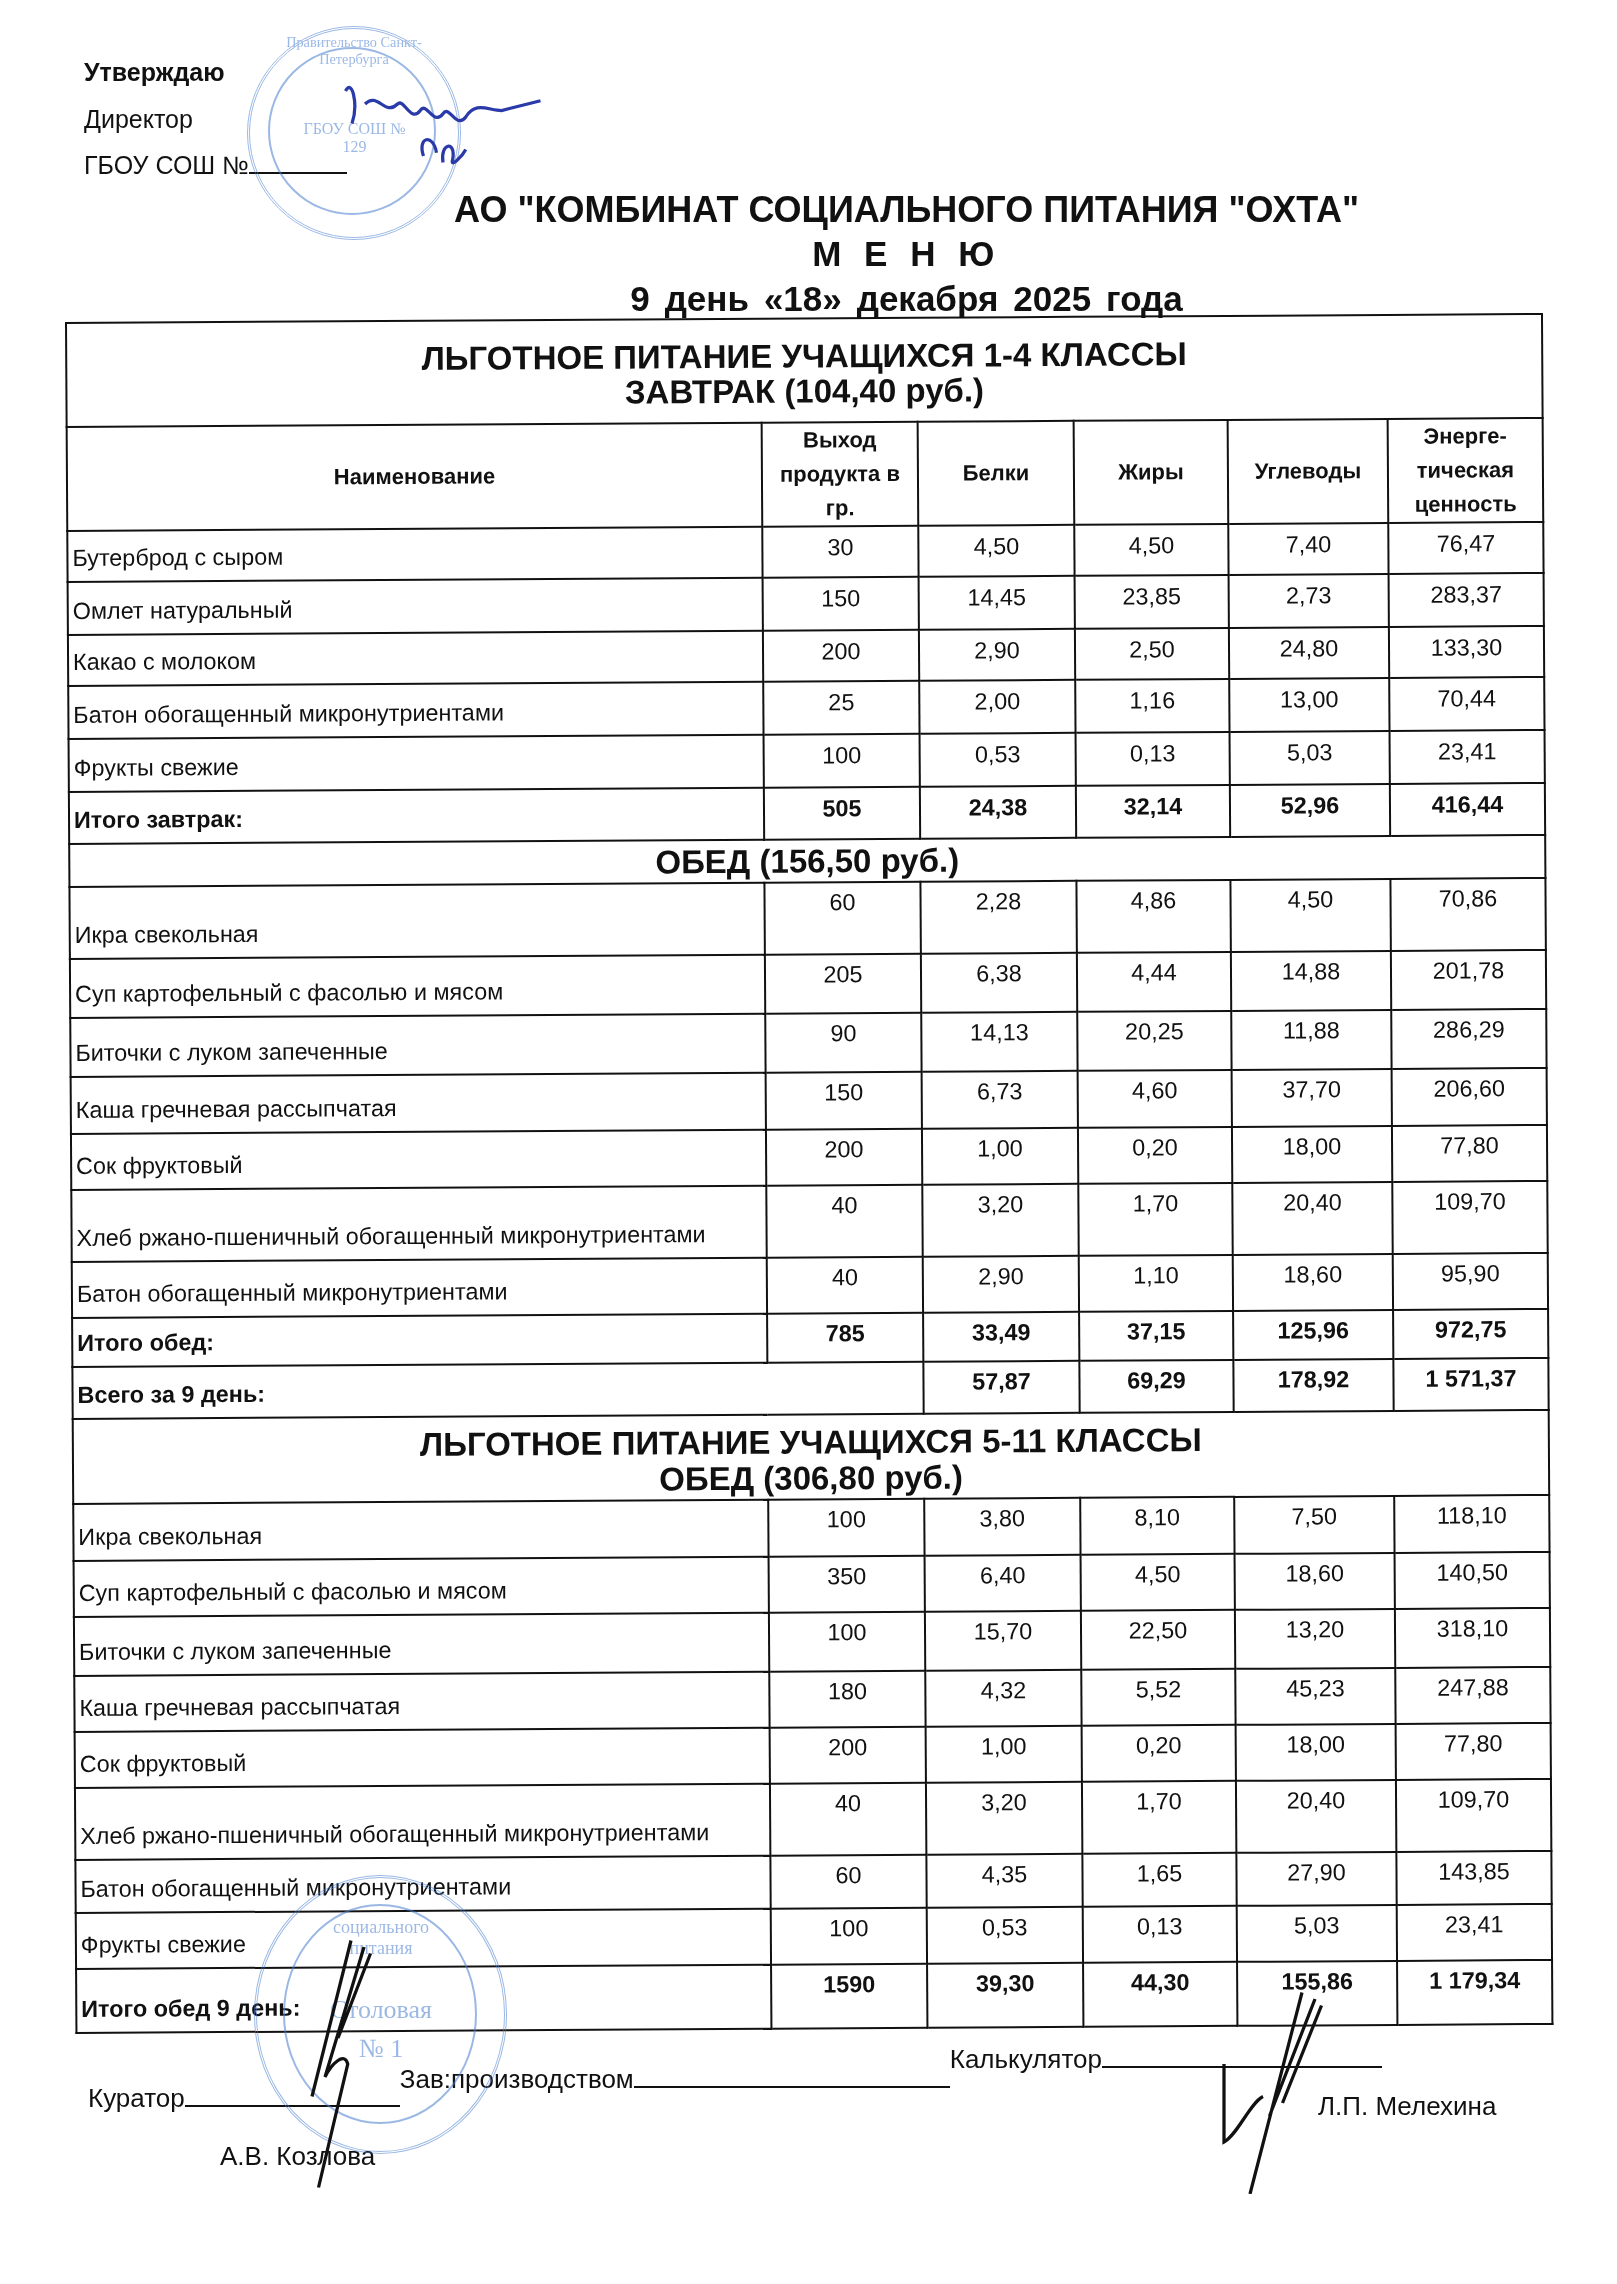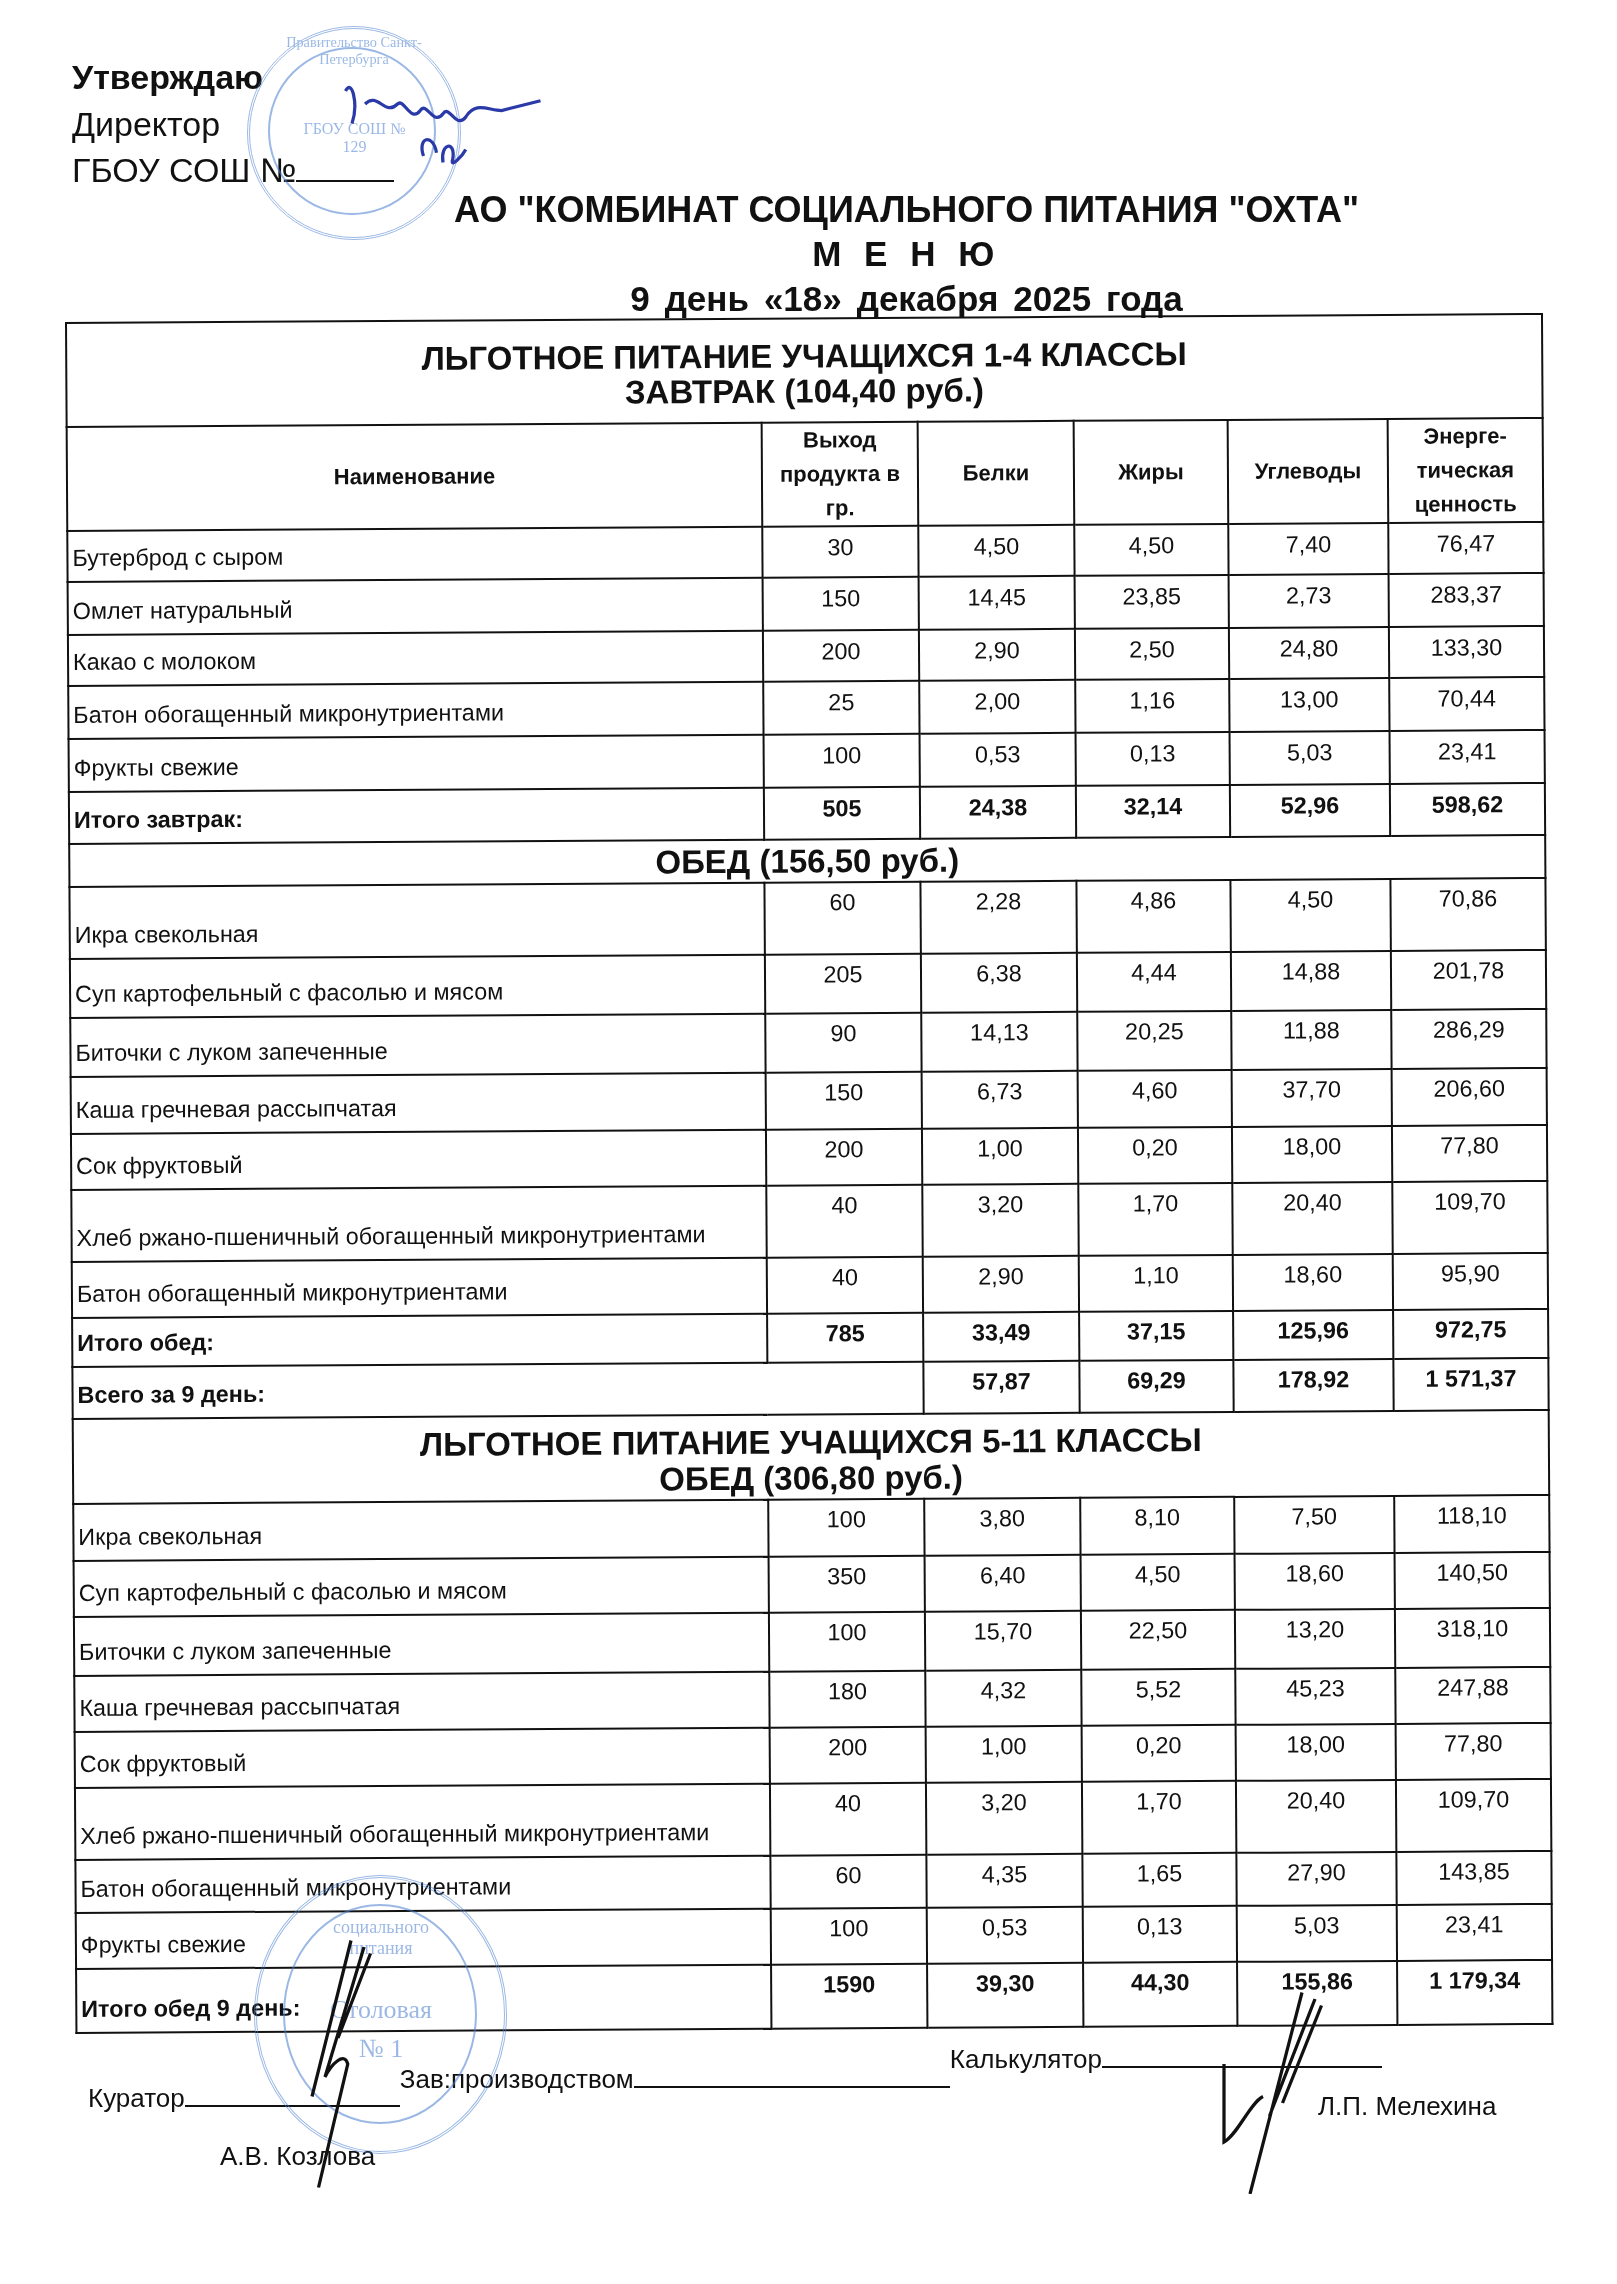--- a/index.html
+++ b/index.html
@@ -1,19 +1,19 @@
 <!DOCTYPE html>
 <html style="font-size:10.4px"><head>
 <meta charset="utf-8">
 <style>
   html, body { margin: 0; padding: 0; background: #ffffff; }
   body { width: 1617px; height: 2284px; position: relative; overflow: hidden;
          font-family: "Liberation Sans", "DejaVu Sans", sans-serif; color: #111; }
   .abs { position: absolute; }
-  .approve { left: 72px; font-size: 34px; line-height: 1; white-space: nowrap; }
+  .approve { left: 84px; font-size: 25px; line-height: 1; white-space: nowrap; }
   .approve.bold { font-weight: bold; }
   .title { left: 0; width: 1617px; text-align: center; font-weight: bold; white-space: nowrap; }
   #t-company { top: 189px; font-size: 36px; left: 98px; }
   #t-menu { top: 234px; font-size: 35px; letter-spacing: 6.5px; left: 98px; }
   #t-date { top: 279px; font-size: 35px; left: 98px; word-spacing: 5.2px; }
 
   table.menu { position: absolute; left: 65px; top: 322px; width: 1477px;
                border-collapse: collapse; table-layout: fixed; transform: rotate(-0.35deg);
                transform-origin: top left; }
   table.menu td, table.menu th { border: 2px solid #111; padding: 0 5.2px; font-size: 23.4px; }
@@ -121,21 +121,21 @@
         <td class="num">0,13</td>
         <td class="num">5,03</td>
         <td class="num">23,41</td>
       </tr>
       <tr class="total" style="height: 52px;">
         <td class="name">Итого  завтрак:</td>
         <td class="num">505</td>
         <td class="num">24,38</td>
         <td class="num">32,14</td>
         <td class="num">52,96</td>
-        <td class="num">598,62</td>
+        <td class="num">416,44</td>
       </tr>
       <tr style="height: 42px;">
         <td colspan="6" class="subsection">ОБЕД (156,50 руб.)</td>
       </tr>
       <tr style="height: 72px;">
         <td class="name">Икра свекольная</td>
         <td class="num">60</td>
         <td class="num">2,28</td>
         <td class="num">4,86</td>
         <td class="num">4,50</td>

